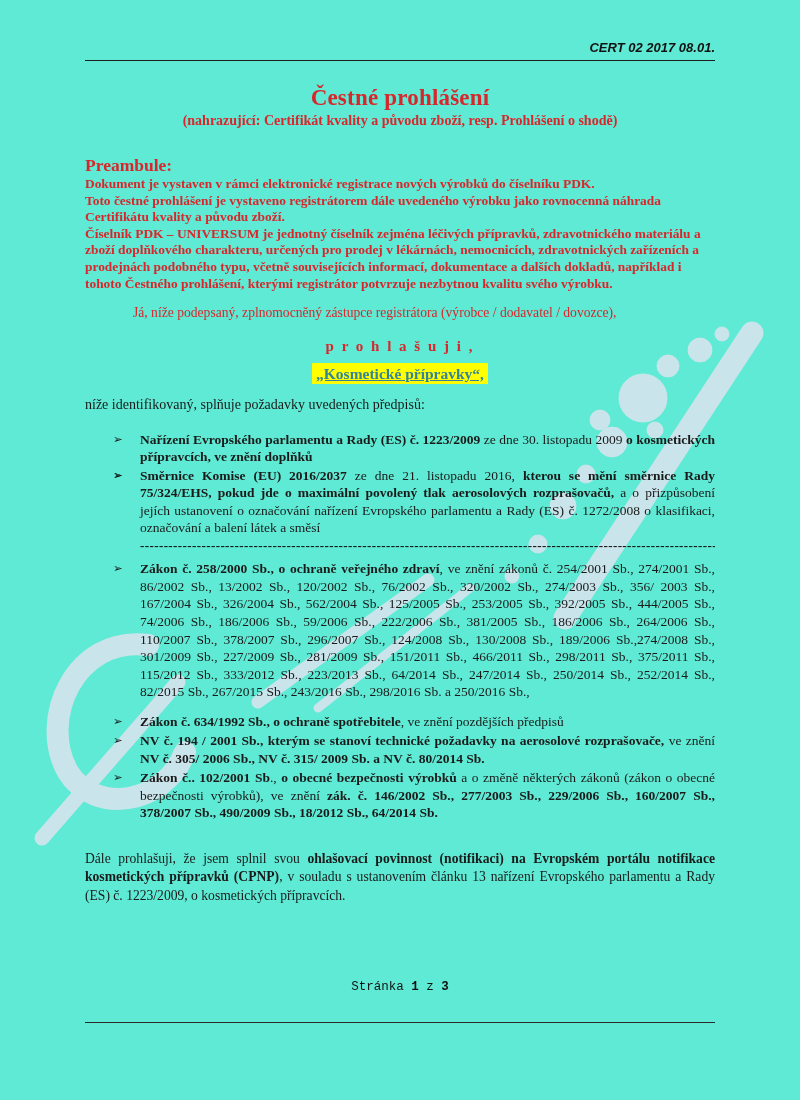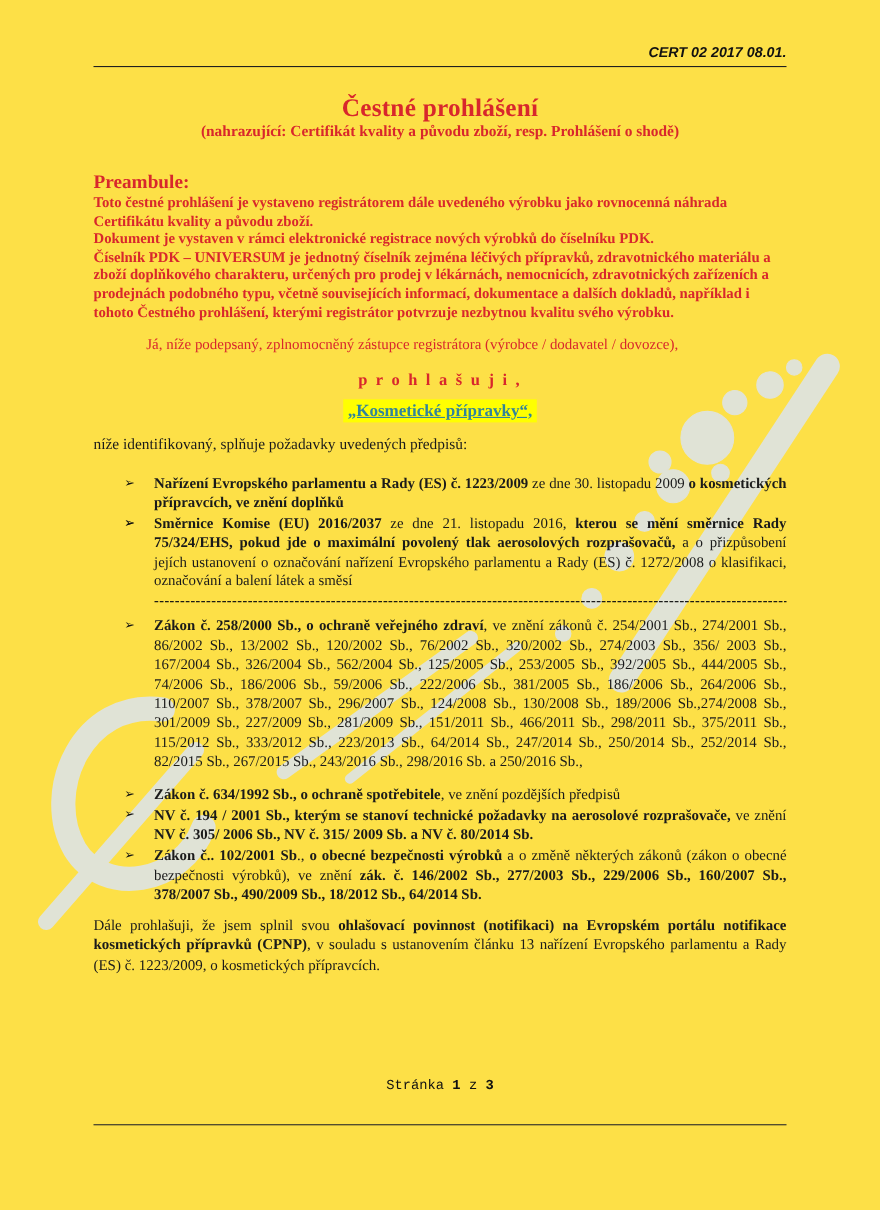--- a/index.html
+++ b/index.html
@@ -5,21 +5,21 @@
   :root{
     --red:#d8272c;
     --teal:#31849b;
     --highlight:#ffff00;
     --ink:#1a1a1a;
     --watermark:#dce4ef;
   }
   *{margin:0;padding:0;box-sizing:border-box;}
   html,body{width:800px;height:1100px;overflow:hidden;background:#ffffff;}
   .page{
-    position:relative;width:800px;height:1100px;background:#fde047;
+    position:relative;width:800px;height:1100px;background:#5eead4;
     font-family:"Liberation Serif","DejaVu Serif",serif;color:var(--ink);
   }
   .watermark{position:absolute;inset:0;z-index:0;pointer-events:none;}
   .content{position:absolute;left:85px;right:85px;top:40px;z-index:1;}
   .doc-header{
     text-align:right;font-family:"Liberation Sans","DejaVu Sans",sans-serif;
     font-style:italic;font-size:13px;font-weight:600;color:#111;
     padding-bottom:5px;border-bottom:1.6px solid #1f1f1f;
   }
   .doc-title{
@@ -66,21 +66,21 @@
     font-family:"DejaVu Sans",sans-serif;font-size:11.5px;color:#111;
   }
   .reg-item + .reg-item{margin-top:1px;}
   .others .reg-item + .reg-item{margin-top:2px;}
   .dashes{
     margin-top:2px;margin-left:55px;font-weight:bold;font-size:13px;
     white-space:nowrap;overflow:hidden;letter-spacing:.4px;line-height:1.1;
     color:#111;
   }
   .closing{
-    margin-top:10px;font-size:13.6px;line-height:1.35;text-align:justify;
+    margin-top:28px;font-size:13.6px;line-height:1.35;text-align:justify;
   }
   .footer-rule{
     position:absolute;left:85px;right:85px;top:1022px;z-index:1;
     border-top:1.4px solid #2a2a2a;
   }
   .doc-footer{
     position:absolute;top:980px;left:0;width:100%;z-index:1;text-align:center;
     font-family:Liberation Mono, monospace;font-size:12.5px;color:#111;
   }
   b{font-weight:bold;}
@@ -116,22 +116,22 @@
   </svg>
 
   <div class="content">
 
     <div class="doc-header">CERT 02 2017 08.01.</div>
 
     <div class="doc-title">Čestné prohlášení</div>
     <div class="doc-subtitle">(nahrazující: Certifikát kvality a původu zboží, resp. Prohlášení o shodě)</div>
 
     <div class="preamble-heading">Preambule:</div>
+    <p class="preamble-p">Dokument je vystaven v rámci elektronické registrace nových výrobků do číselníku PDK.</p>
     <p class="preamble-p">Toto čestné prohlášení je vystaveno registrátorem dále uvedeného výrobku jako rovnocenná náhrada Certifikátu kvality a původu zboží.</p>
-    <p class="preamble-p">Dokument je vystaven v rámci elektronické registrace nových výrobků do číselníku PDK.</p>
     <p class="preamble-p">Číselník PDK – UNIVERSUM je jednotný číselník zejména léčivých přípravků, zdravotnického materiálu a zboží doplňkového charakteru, určených pro prodej v lékárnách, nemocnicích, zdravotnických zařízeních a prodejnách podobného typu, včetně souvisejících informací, dokumentace a dalších dokladů, například i tohoto Čestného prohlášení, kterými registrátor potvrzuje nezbytnou kvalitu svého výrobku.</p>
 
     <p class="intro-line">Já, níže podepsaný, zplnomocněný zástupce registrátora (výrobce / dodavatel / dovozce),</p>
     <p class="verb-line">p r o h l a š u j i ,</p>
     <div class="product-type">
       <span class="hl">„Kosmetické přípravky“,</span>
     </div>
     <p class="follow-line">níže identifikovaný, splňuje požadavky uvedených předpisů:</p>
 
     <div class="reg-list first">

